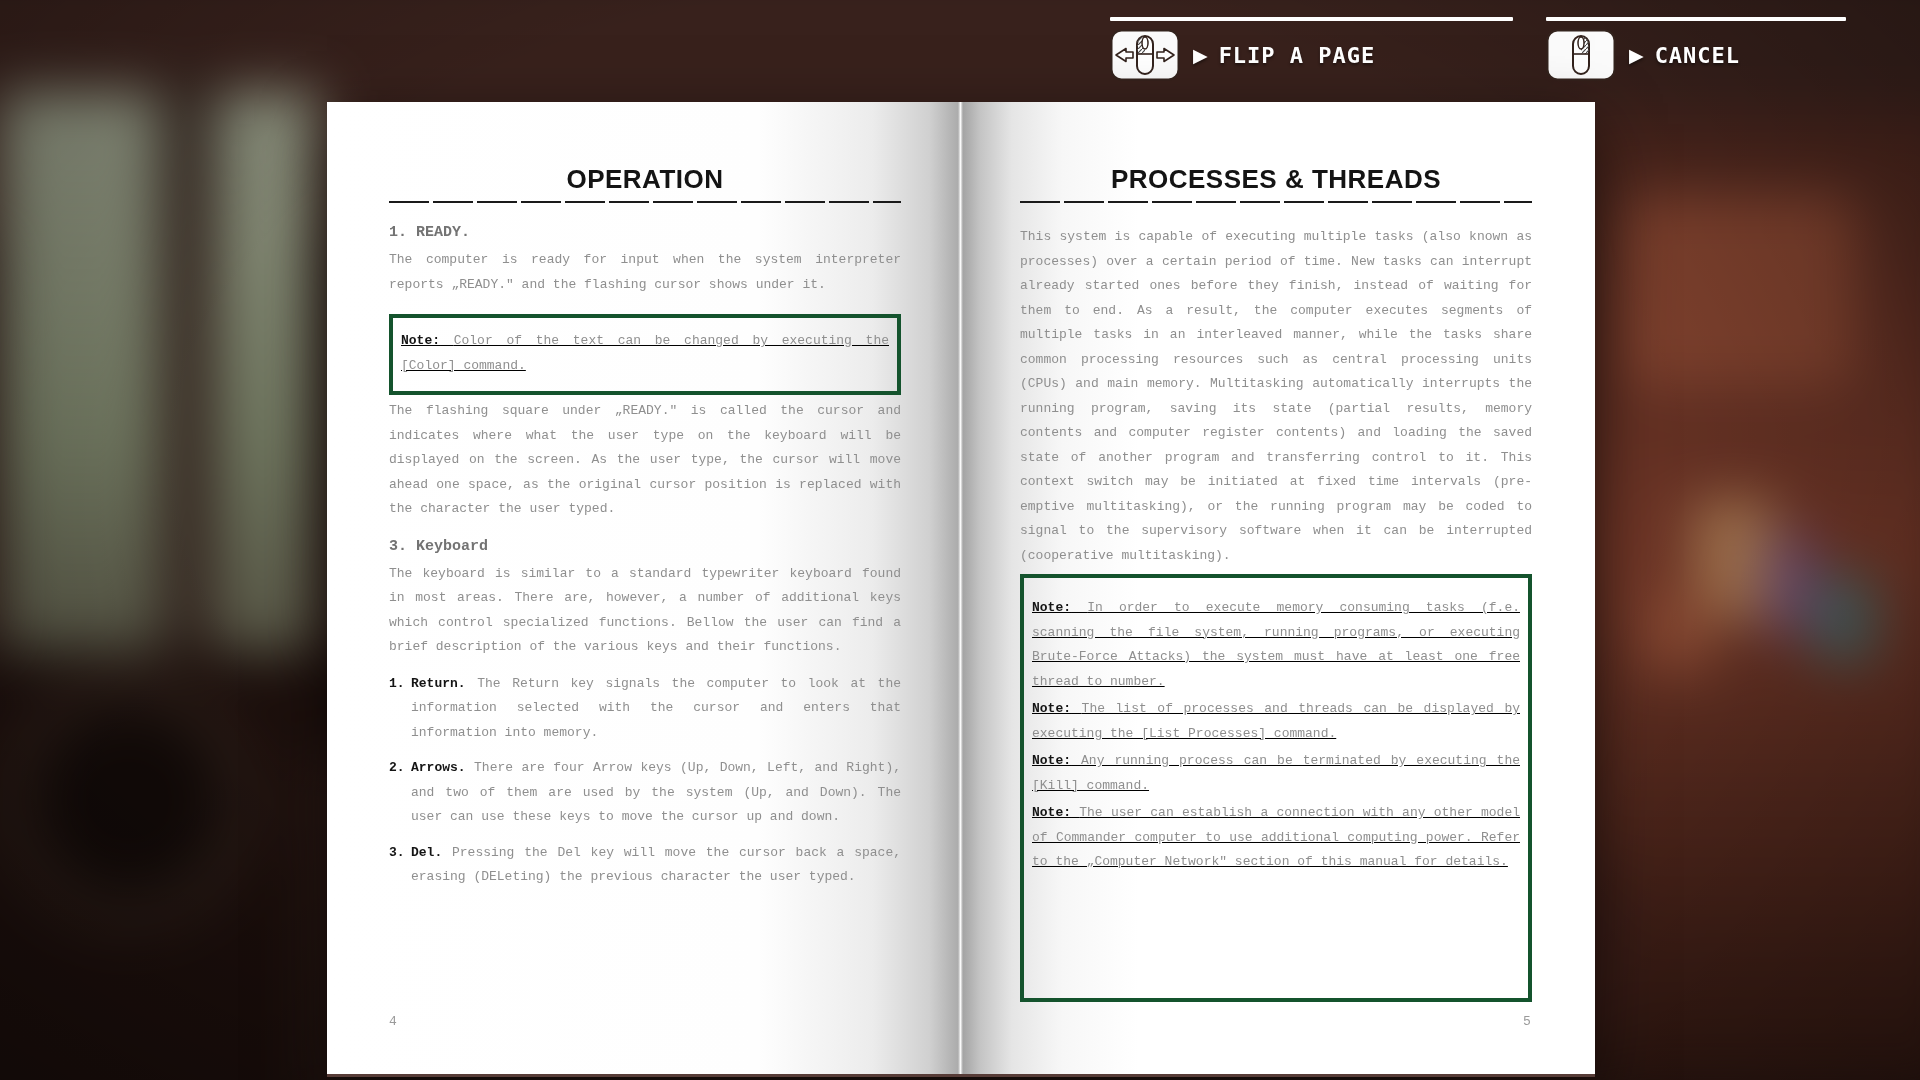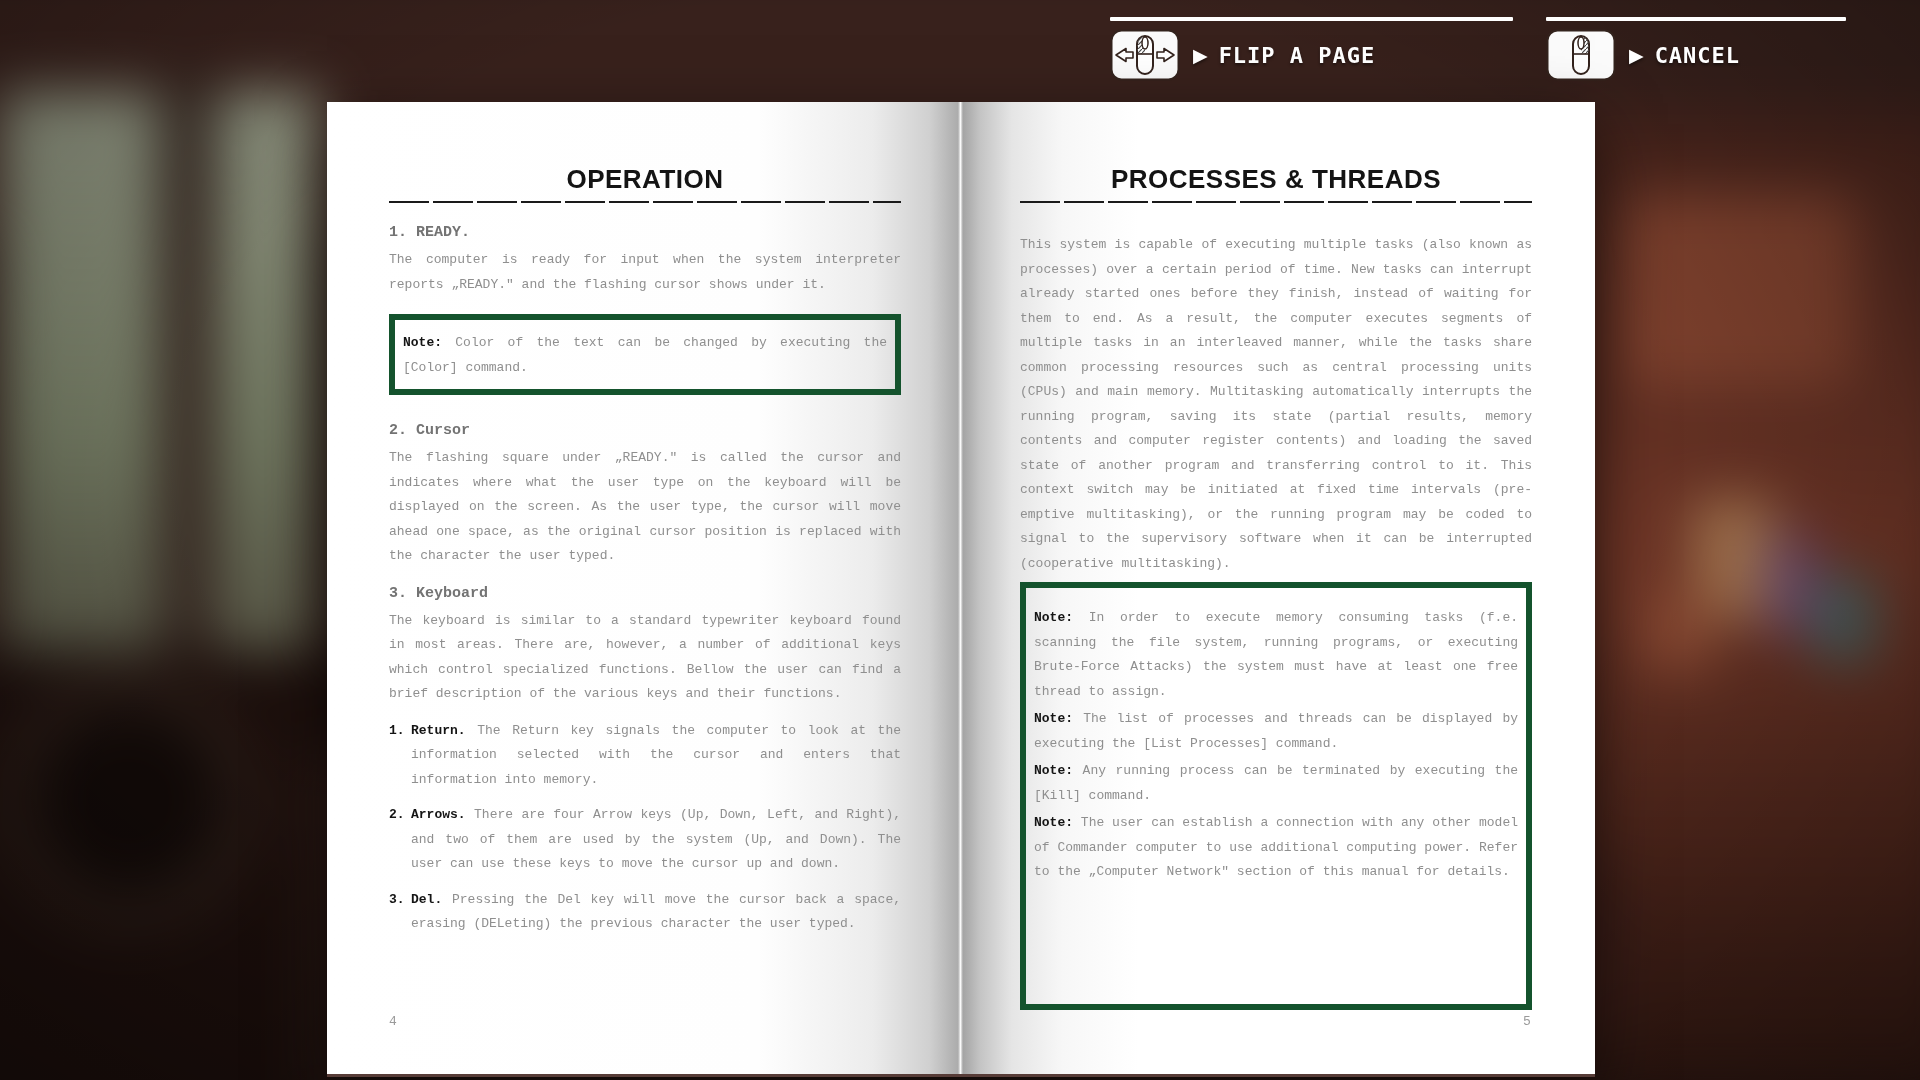--- a/index.html
+++ b/index.html
@@ -37,27 +37,27 @@
   .col{position:absolute;top:66px;width:512px;}
   .col-left{left:62px;}
   .col-right{left:693px;}
   .page-title{font-family:"Liberation Sans", sans-serif;font-weight:bold;font-size:26px;
     line-height:22px;color:#141414;text-align:center;letter-spacing:.5px;}
   .title-rule{height:2px;margin-top:11px;
     background:repeating-linear-gradient(90deg,#1a1a1a 0 40px,rgba(0,0,0,0) 40px 44px);}
   .sec-heading{margin:0;font-size:15px;line-height:22px;font-weight:bold;color:#737373;}
   .mt-s1{margin-top:19px;} .mt-s2{margin-top:25px;} .mt-s3{margin-top:14px;}
   .body{font-size:13px;line-height:24.5px;color:#8f8f8f;text-align:justify;margin:4px 0 0 0;}
-  .note-box{border:6px solid #14532d;box-sizing:border-box;}
+  .note-box{border:4px solid #14532d;box-sizing:border-box;text-decoration:underline;}
   .note-box-left{margin-top:17px;height:81px;padding:11px 8px;}
   .note-box-right{margin-top:6px;height:428px;padding:18px 8px;overflow:hidden;}
   .nb-p{margin:0;}
   .nb-p + .nb-p{margin-top:3px;}
   .nb-label{color:#141414;font-weight:bold;}
-  .body-first{margin-top:30px;}
+  .body-first{margin-top:22px;}
   .plain-list{margin:12px 0 0 0;padding:0;list-style:none;}
   .li{position:relative;padding-left:22px;margin-bottom:11px;}
   .li-num{position:absolute;left:0;top:0;color:#141414;font-weight:bold;}
   .li-term{color:#141414;font-weight:bold;}
   .page-num{position:absolute;top:912px;font-size:13px;color:#9a9a9a;}
   .page-num-left{left:62px;}
   .page-num-right{left:1196px;}
 </style>
 </head>
 <body>
@@ -140,21 +140,20 @@
     <div class="page-title">OPERATION</div>
     <div class="title-rule"></div>
 
     <h3 class="sec-heading mt-s1">1. READY.</h3>
     <p class="body">The computer is ready for input when the system interpreter reports „READY." and the flashing cursor shows under it.</p>
 
     <div class="note-box note-box-left">
       <p class="body nb-p"><span class="nb-label">Note:</span> <span>Color of the text can be changed by executing the [Color] command.</span></p>
     </div>
 
-    <h3 class="sec-heading mt-s2">2. Cursor</h3>
     <p class="body">The flashing square under „READY." is called the cursor and indicates where what the user type on the keyboard will be displayed on the screen. As the user type, the cursor will move ahead one space, as the original cursor position is replaced with the character the user typed.</p>
 
     <h3 class="sec-heading mt-s3">3. Keyboard</h3>
     <p class="body">The keyboard is similar to a standard typewriter keyboard found in most areas. There are, however, a number of additional keys which control specialized functions. Bellow the user can find a brief description of the various keys and their functions.</p>
 
     <ul class="plain-list">
       <li class="li body">
         <span class="li-num">1.</span><span class="li-term">Return.</span> <span>The Return key signals the computer to look at the information selected with the cursor and enters that information into memory.</span>
       </li>
       <li class="li body">
@@ -166,21 +165,21 @@
     </ul>
   </div>
 
   <div class="col col-right">
     <div class="page-title">PROCESSES &amp; THREADS</div>
     <div class="title-rule"></div>
 
     <p class="body body-first">This system is capable of executing multiple tasks (also known as processes) over a certain period of time. New tasks can interrupt already started ones before they finish, instead of waiting for them to end. As a result, the computer executes segments of multiple tasks in an interleaved manner, while the tasks share common processing resources such as central processing units (CPUs) and main memory. Multitasking automatically interrupts the running program, saving its state (partial results, memory contents and computer register contents) and loading the saved state of another program and transferring control to it. This context switch may be initiated at fixed time intervals (pre-emptive multitasking), or the running program may be coded to signal to the supervisory software when it can be interrupted (cooperative multitasking).</p>
 
     <div class="note-box note-box-right">
-      <p class="body nb-p"><span class="nb-label">Note:</span> <span>In order to execute memory consuming tasks (f.e. scanning the file system, running programs, or executing Brute-Force Attacks) the system must have at least one free thread to assign.</span></p>
+      <p class="body nb-p"><span class="nb-label">Note:</span> <span>In order to execute memory consuming tasks (f.e. scanning the file system, running programs, or executing Brute-Force Attacks) the system must have at least one free thread to number.</span></p>
       <p class="body nb-p"><span class="nb-label">Note:</span> <span>The list of processes and threads can be displayed by executing the [List Processes] command.</span></p>
       <p class="body nb-p"><span class="nb-label">Note:</span> <span>Any running process can be terminated by executing the [Kill] command.</span></p>
       <p class="body nb-p"><span class="nb-label">Note:</span> <span>The user can establish a connection with any other model of Commander computer to use additional computing power. Refer to the „Computer Network" section of this manual for details.</span></p>
     </div>
   </div>
 
   <div class="page-num page-num-left">4</div>
   <div class="page-num page-num-right">5</div>
 </div>
 

